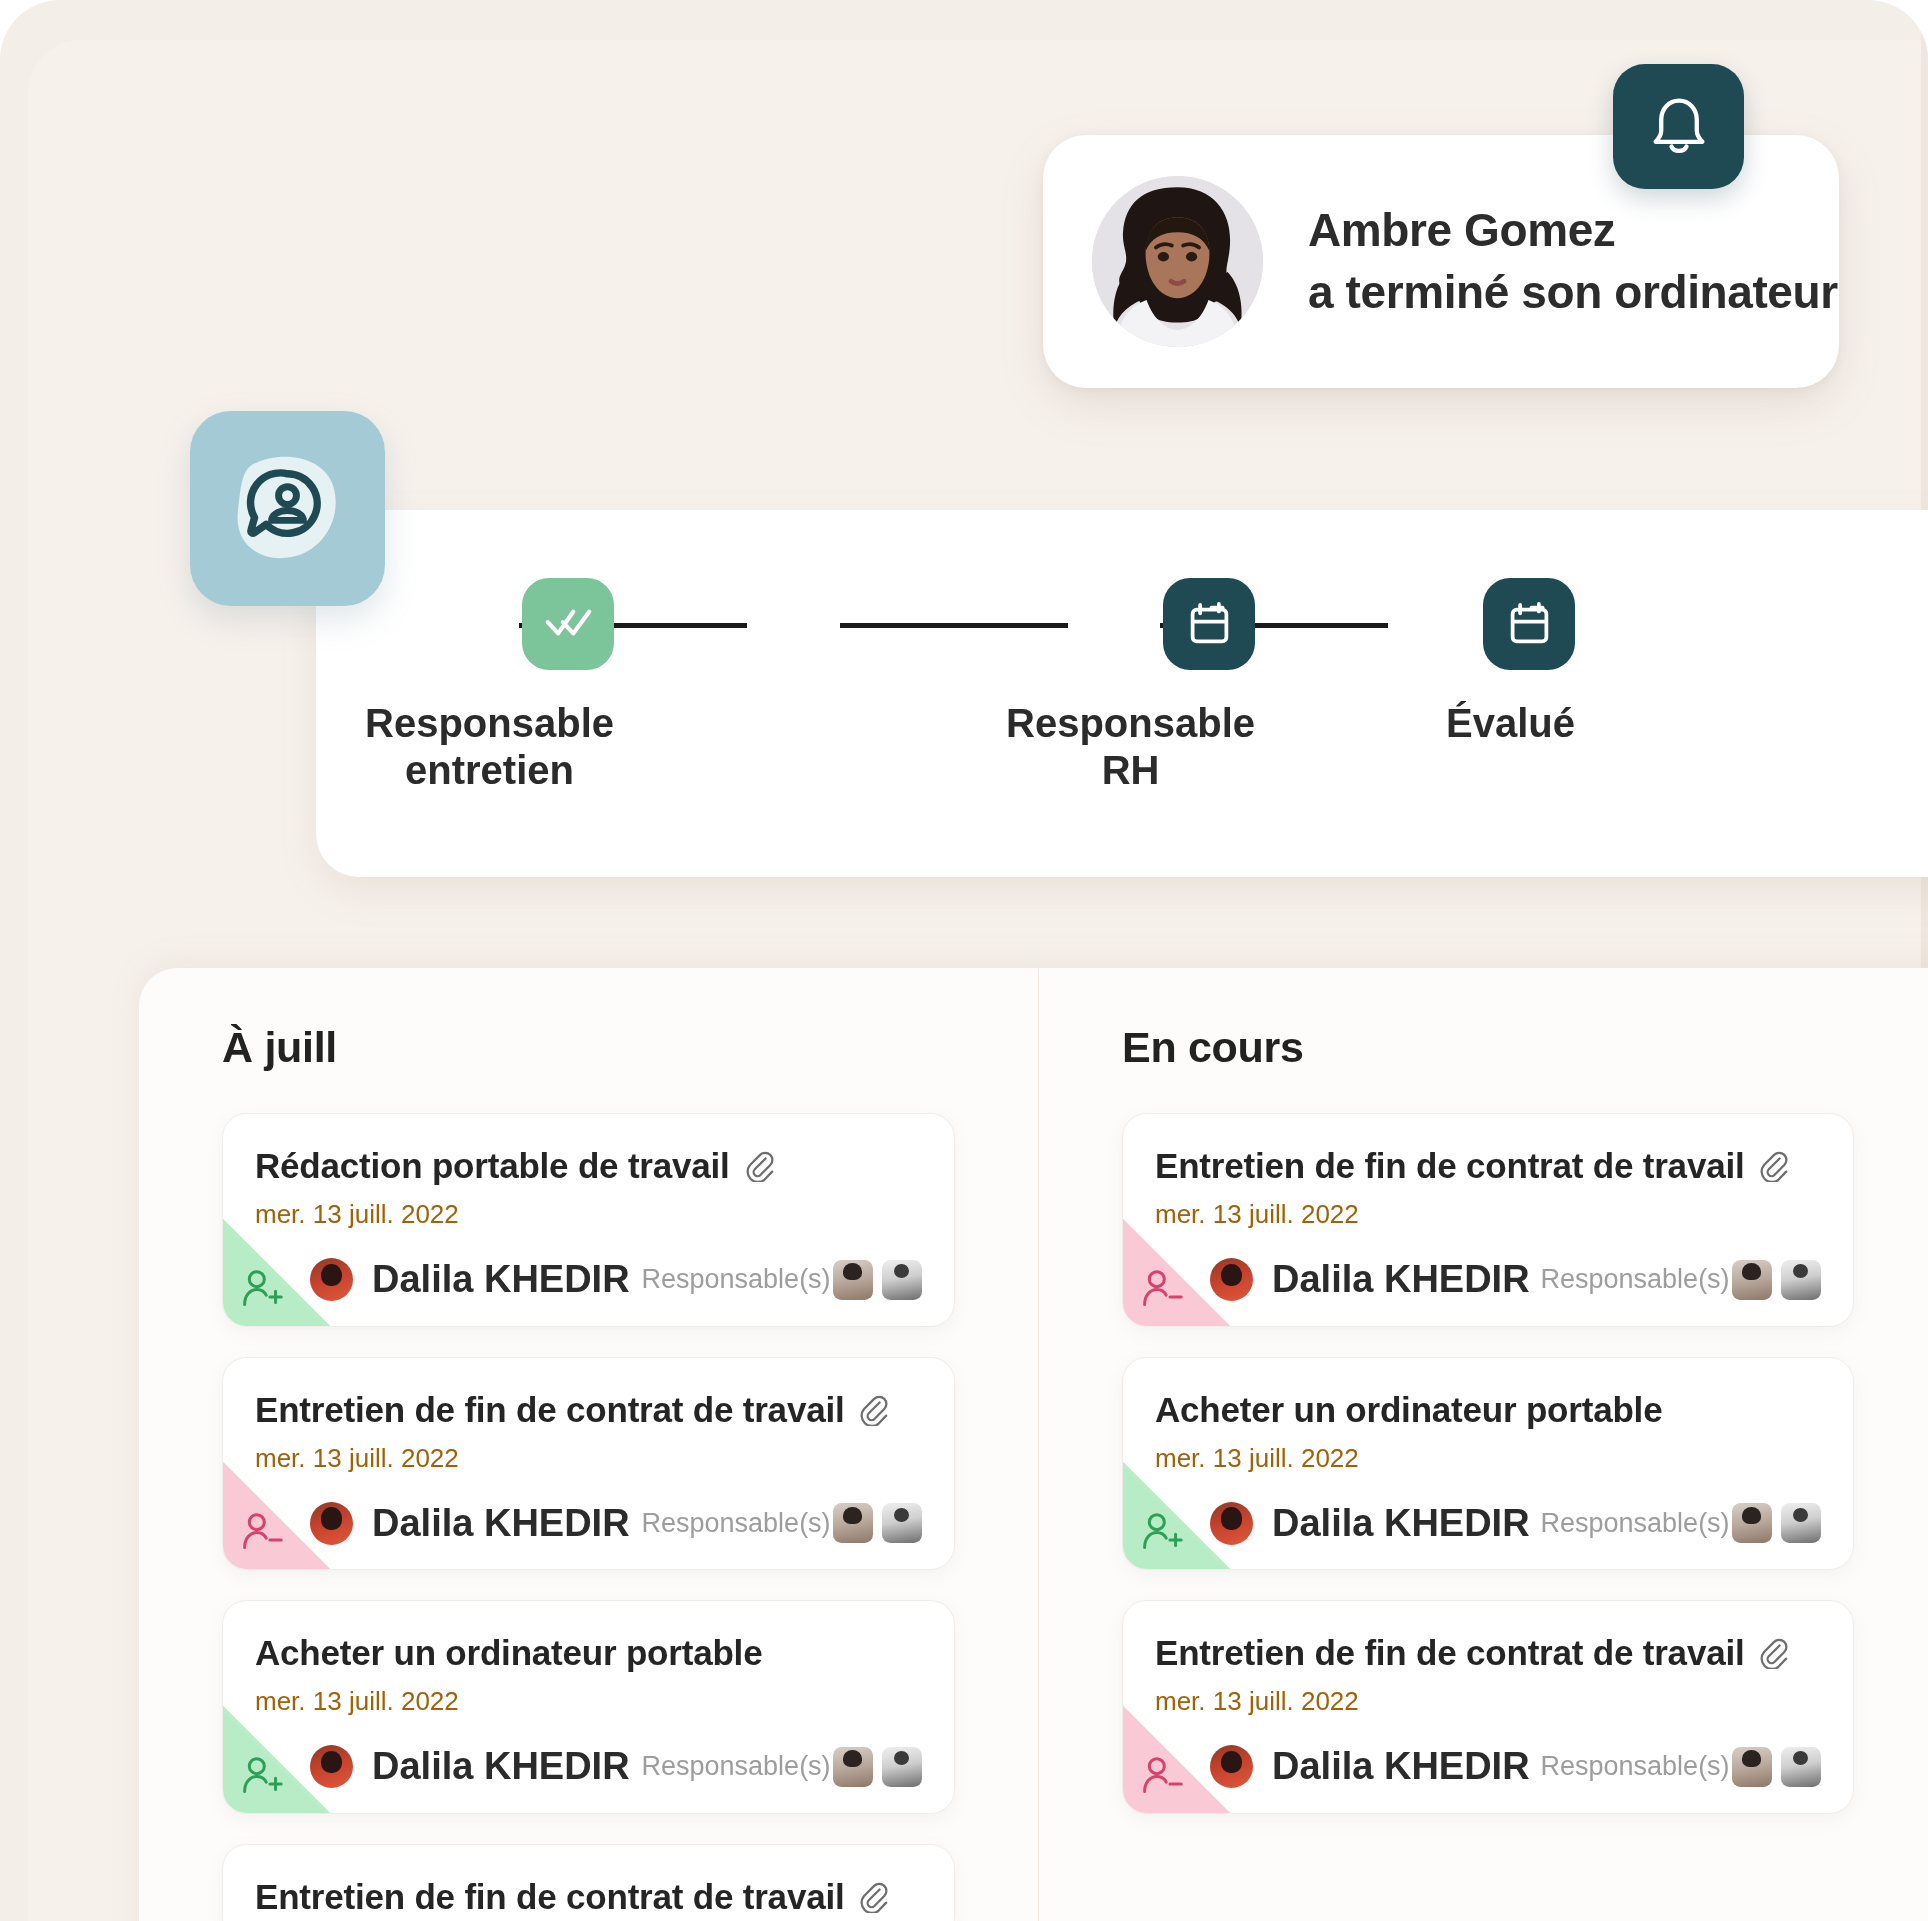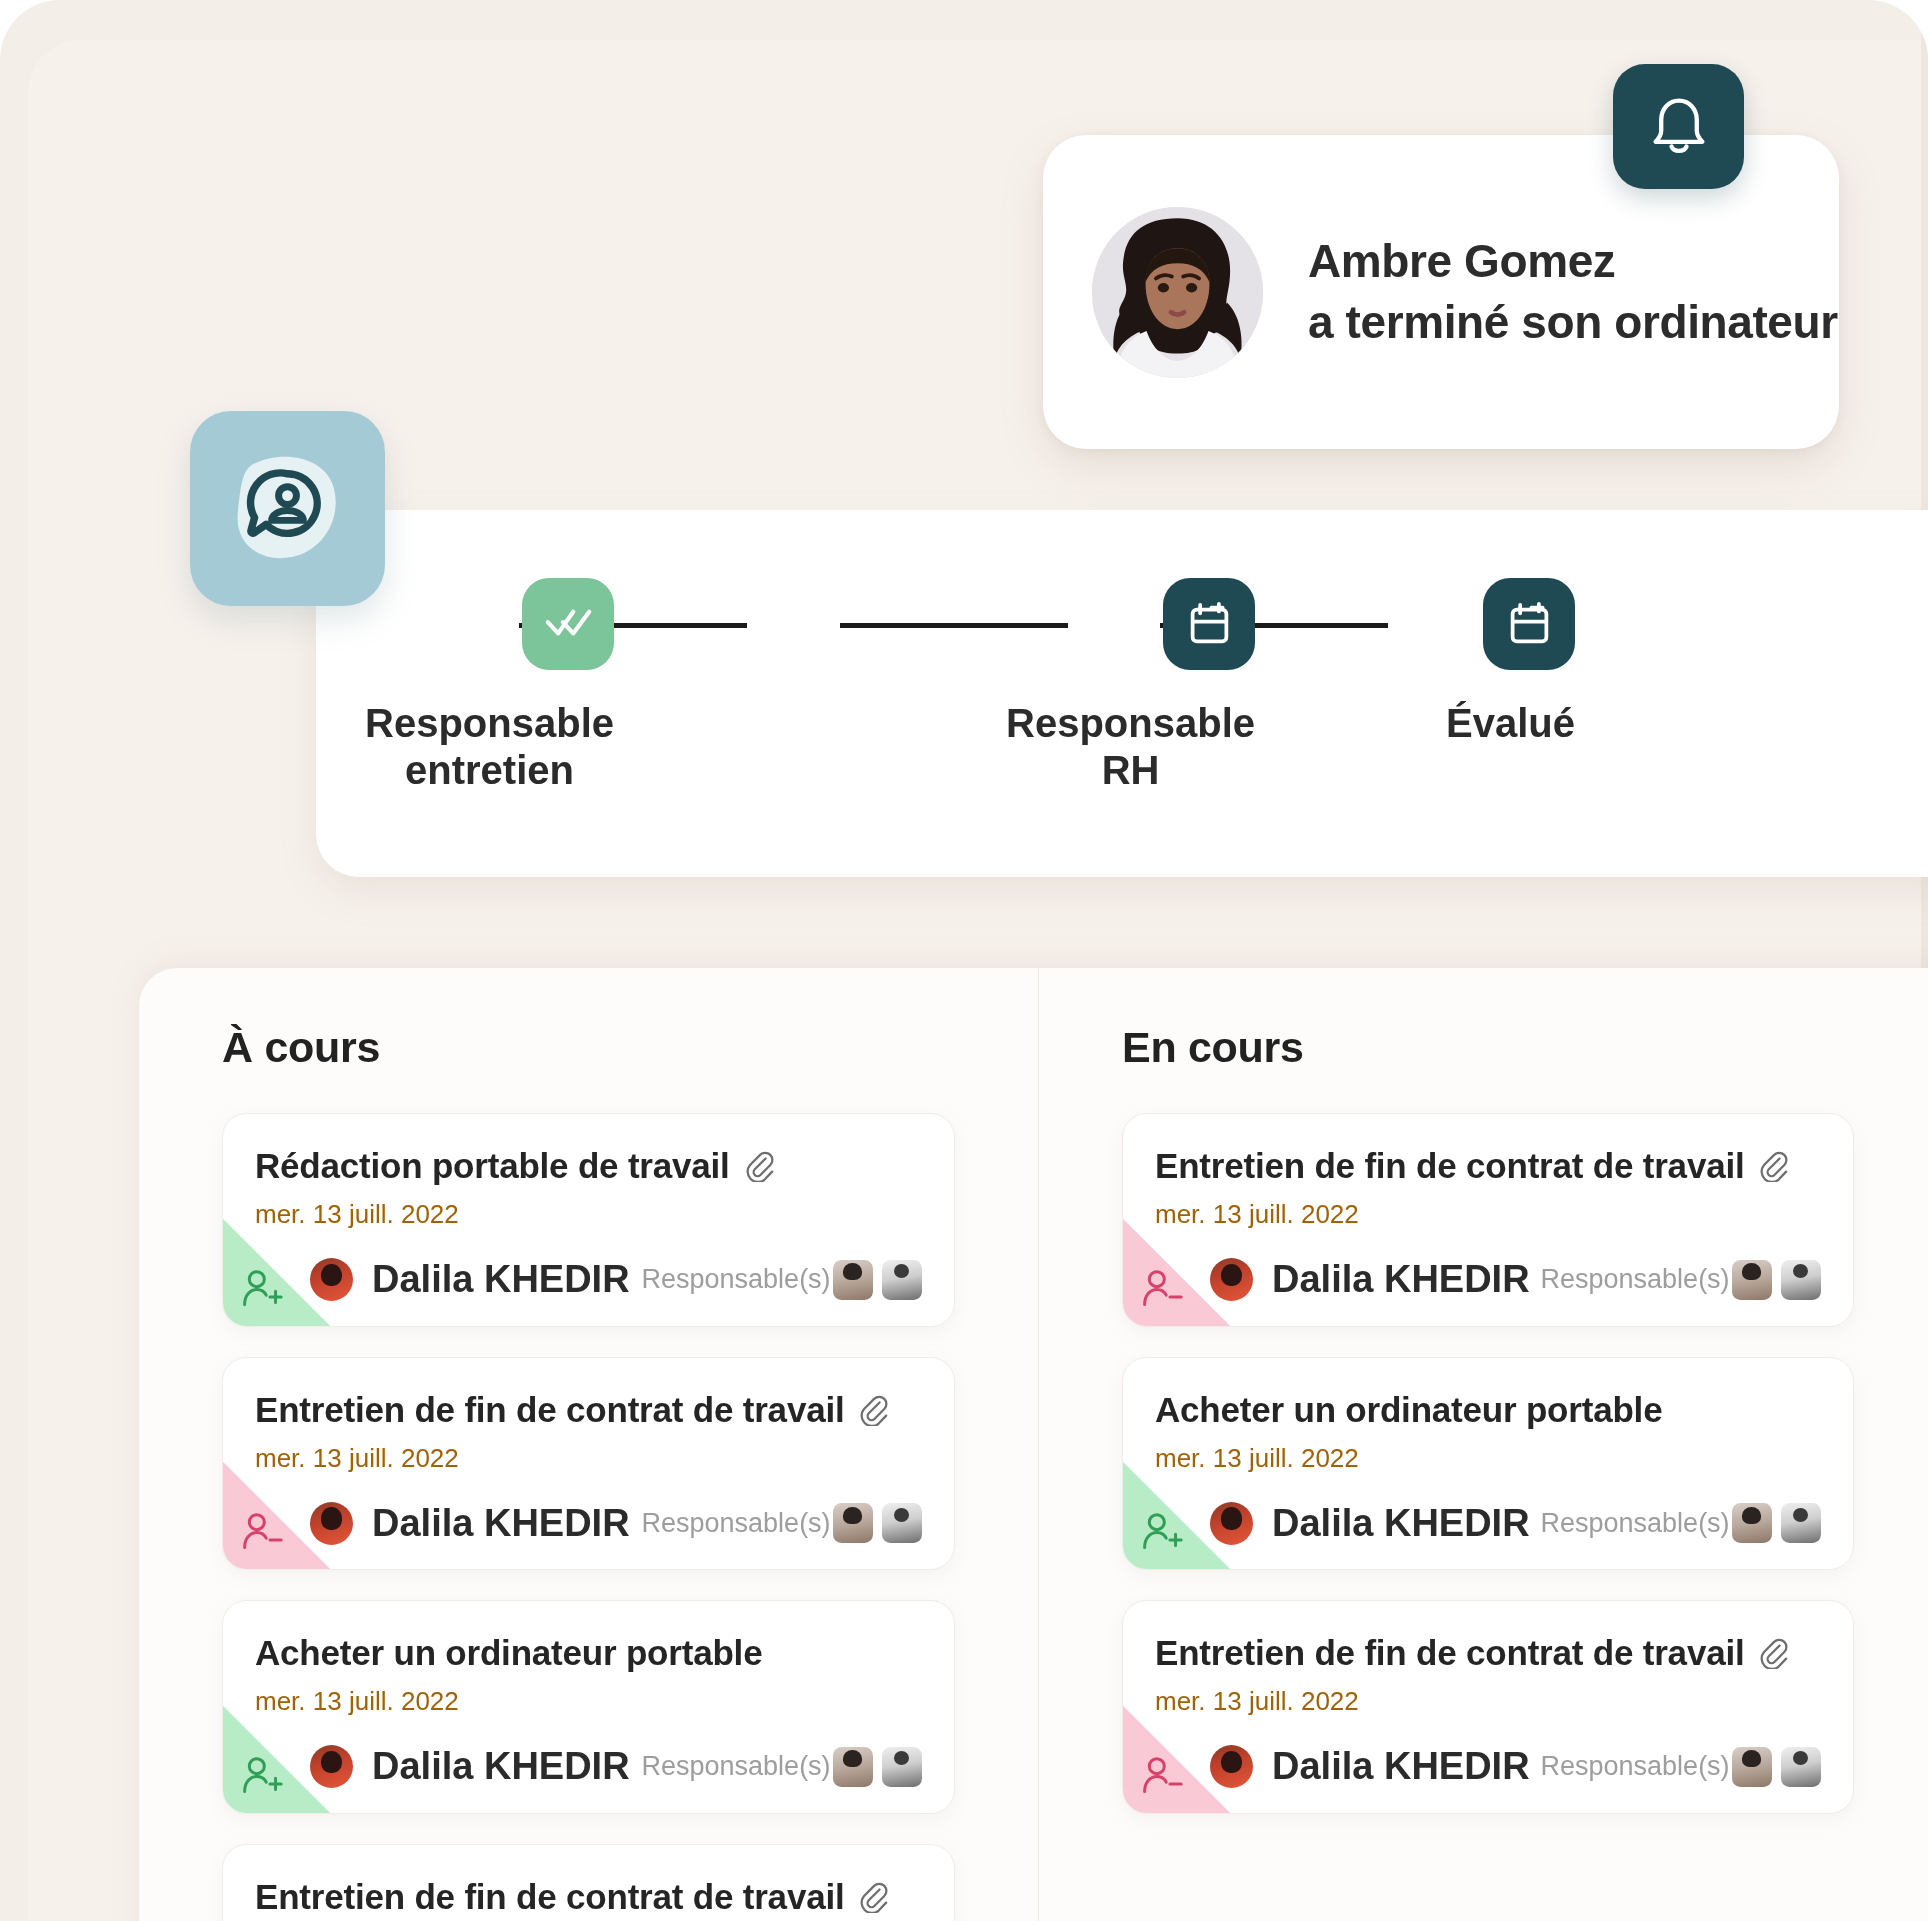--- a/index.html
+++ b/index.html
@@ -42,21 +42,21 @@
     height: 1922px;
     background: #efe7df;
   }
 
   
   #toast {
     position: absolute;
     left: 1043px;
     top: 135px;
     width: 796px;
-    height: 314px;
+    height: 253px;
     background: #ffffff;
     border-radius: 43px;
     box-shadow: 0 17px 45px rgba(140,120,100,.16), 0 2.8px 9.4px rgba(140,120,100,.08);
     display: flex;
     align-items: center;
     padding: 0 49px;
     gap: 45px;
   }
   #toast-avatar {
     width: 171px; height: 171px;
@@ -391,21 +391,21 @@
     <span>
       <svg width="58" height="62" viewBox="0 0 62 66">
         <path d="M31 7 c-11 0 -19 9 -19 20 v12 c0 5 -3 9 -6 12 h50 c-3 -3 -6 -7 -6 -12 V27 c0 -11 -8 -20 -19 -20 z" fill="none" stroke="#ffffff" stroke-width="4.6" stroke-linejoin="round"></path>
         <path d="M23 56 a8.5 7 0 0 0 16 0" fill="none" stroke="#ffffff" stroke-width="4.6" stroke-linecap="round"></path>
       </svg>
     </span>
   </div>
 
   <div id="board">
       <div class="board-col">
-        <div class="col-title">À cours</div>
+        <div class="col-title">À juill</div>
         <div class="col-cards">
           <div class="task-card">
             <div class="card-title">
               <span>Rédaction portable de travail</span>
               <span style="display: inline-flex;">
                 <svg width="32" height="32" viewBox="0 0 34 34">
                   <path d="M24 9 L12.5 20.5 a4.2 4.2 0 0 0 6 6 L29 16 a7.6 7.6 0 0 0 -10.8 -10.8 L7.5 15.9 a11 11 0 0 0 15.5 15.5 L31 23" fill="none" stroke="#6e6e6e" stroke-width="2.4" stroke-linecap="round" stroke-linejoin="round"></path>
                 </svg>
               </span>
             </div>

